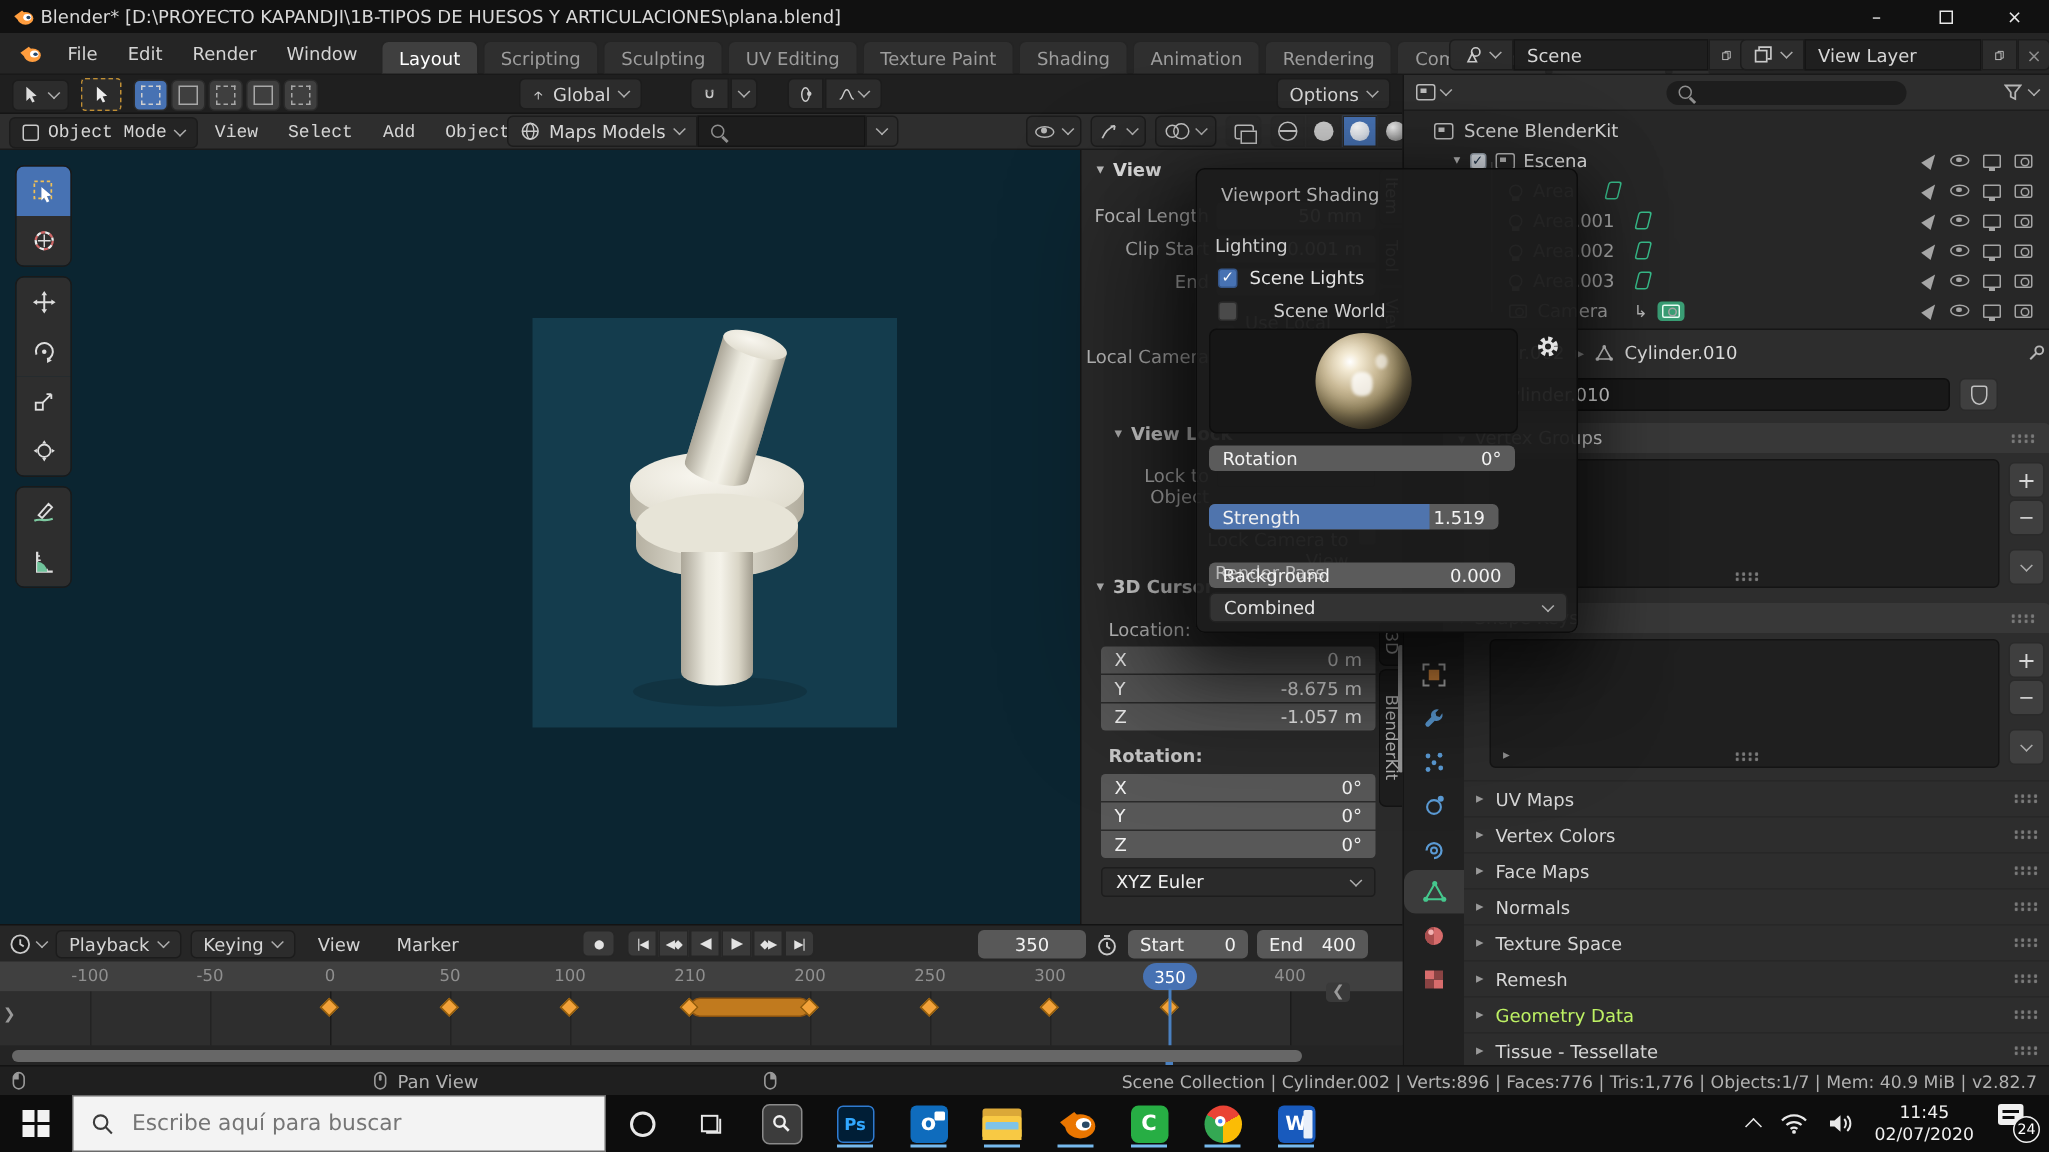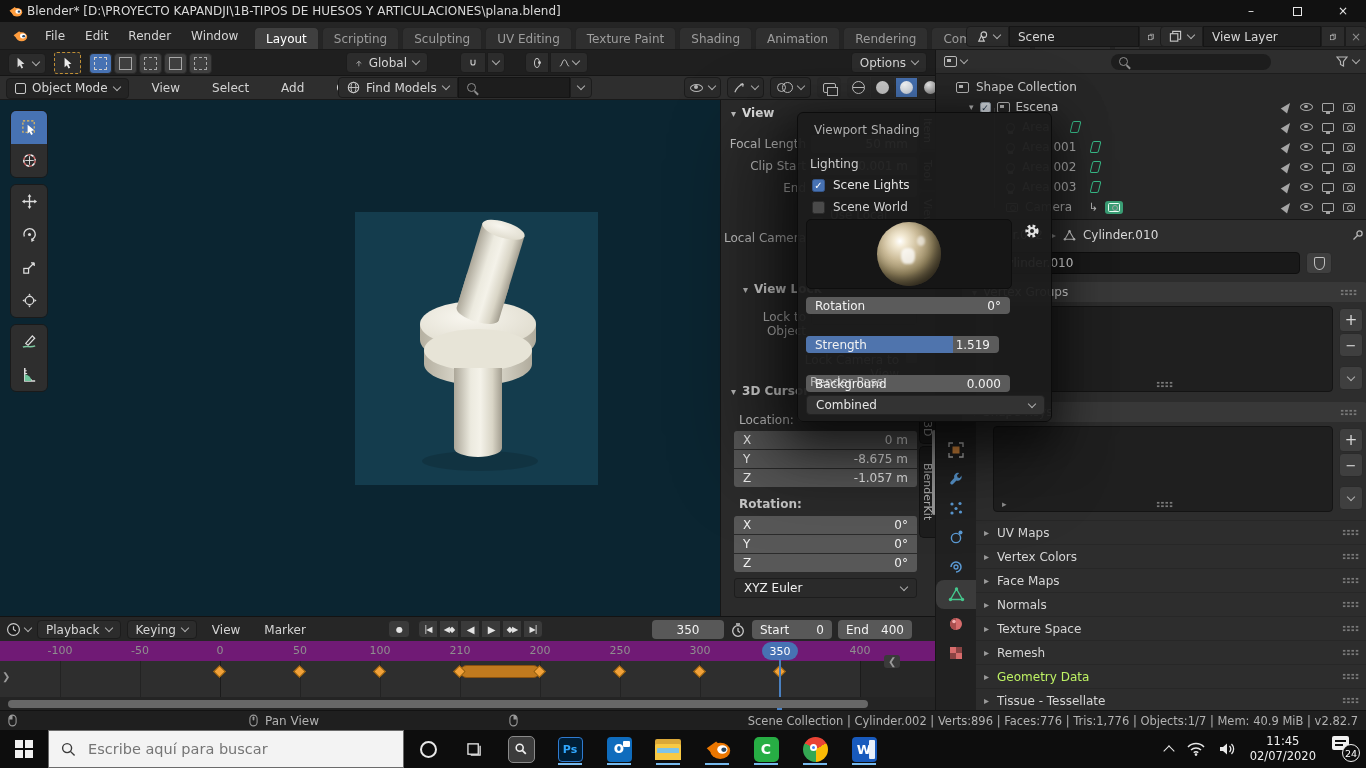--- a/index.html
+++ b/index.html
@@ -251,39 +251,39 @@
     </div>
     <div class="abs" style="right:8px;top:2px;">
       <div class="chip">
         <span>Options</span>
         <span class="chev"></span>
       </div>
     </div>
   </div>
 
   <div class="abs" style="left:0;top:76px;width:935px;height:24px;background:#2e2e2e;border-bottom:1px solid #1a1a1a;">
-    <div class="abs flex" style="left:6px;top:1px;gap:14px;">
+    <div class="abs flex" style="left:6px;top:1px;gap:2px;font-family:Liberation Mono, monospace;">
       <div class="chip" style="background:#242424;">
         <span style="width:11px;height:11px;border:1.4px solid #c9c9c9;border-radius:2px;display:inline-block;"></span>
         <span>Object Mode</span>
         <span class="chev"></span>
       </div>
       <div class="menu-item" style="height:22px;">View</div>
       <div class="menu-item" style="height:22px;">Select</div>
       <div class="menu-item" style="height:18px;">Add</div>
       <div class="menu-item" style="height:22px;">Object</div>
     </div>
     <div class="abs flex" style="left:338px;top:1px;gap:0;">
       <div class="chip" style="border-radius:4px 0 0 4px;">
         <svg width="13" height="13" viewBox="0 0 14 14">
           <circle cx="7" cy="7" r="5.6" fill="none" stroke="#c9c9c9" stroke-width="1.2"></circle>
           <ellipse cx="7" cy="7" rx="2.6" ry="5.6" fill="none" stroke="#c9c9c9" stroke-width="1"></ellipse>
           <path d="M1.6 7 h10.8" stroke="#c9c9c9" stroke-width="1"></path>
           </svg>
-        <span>Find Models</span>
+        <span>Maps Models</span>
         <span class="chev"></span>
       </div>
       <div class="flex" style="width:112px;height:21px;background:#1d1d1d;border:1px solid #141414;padding:0 8px;gap:6px;">
         <span class="ico-mag"></span>
         <input style="background: none; border: none; outline: none; width: 70px; color: rgb(221, 221, 221); font-size: 12px;">
       </div>
       <div class="chip" style="border-radius:0 4px 4px 0;width:22px;justify-content:center;padding:0;">
         <span class="chev"></span>
         </div>
     </div>
@@ -519,21 +519,21 @@
           <path d="M1 1 H11 L7.5 5.5 V10 L4.5 8.5 V5.5 Z" fill="none" stroke="#b5b5b5" stroke-width="1.2"></path>
           </svg>
         <span class="chev"></span>
       </div>
     </div>
 
     <div class="abs" style="left:58px;top:58px;width:1px;height:100px;background:#4a4a4a;"></div>
 
     <div class="abs flex" style="left:0;top:27px;width:431px;height:20px;padding-left:20px;gap:7px;">
       <span class="ico-box o-ico"></span>
-      <span style="color:#d2d2d2;">Shape Collection</span>
+      <span style="color:#d2d2d2;">Scene BlenderKit</span>
     </div>
     <div class="abs flex" style="left:0;top:47px;width:431px;height:20px;padding-left:33px;gap:6px;">
       <span style="color:#bdbdbd;font-size:9px;">▾</span>
       <span class="cb lite" style="width:11px;height:11px;font-size:9px;line-height:10px;"></span>
       <span class="ico-box o-ico"></span>
       <span style="color:#e4e4e4;">Escena</span>
       <div class="flex" style="position:absolute;right:12px;gap:9px;">
         <span class="ico-sel"></span>
         <span class="ico-oeye"></span>
         <span class="ico-mon"></span>
@@ -795,21 +795,21 @@
       <div class="flex" style="width:80px;height:19px;background:#585858;border-radius:4px;justify-content:space-between;padding:0 8px;color:#f2f2f2;">
         <span>Start</span>
           <span>0</span>
         </div>
       <div class="flex" style="width:74px;height:19px;background:#585858;border-radius:4px;justify-content:space-between;padding:0 8px;color:#f2f2f2;">
         <span>End</span>
           <span>400</span>
         </div>
     </div>
 
-    <div class="abs" style="left:0;top:24px;width:935px;height:20px;background:#701a75;">
+    <div class="abs" style="left:0;top:24px;width:935px;height:20px;background:#404040;">
       <span class="tk" style="left:60px;top:3px;">-100</span>
       <span class="tk" style="left:140px;top:3px;">-50</span>
       <span class="tk" style="left:220px;top:3px;">0</span>
       <span class="tk" style="left:300px;top:3px;">50</span>
       <span class="tk" style="left:380px;top:3px;">100</span>
       <span class="tk" style="left:460px;top:3px;">210</span>
       <span class="tk" style="left:540px;top:3px;">200</span>
       <span class="tk" style="left:620px;top:3px;">250</span>
       <span class="tk" style="left:700px;top:3px;">300</span>
       <span class="tk" style="left:860px;top:3px;">400</span>
@@ -854,21 +854,21 @@
 
   <div class="abs" style="left:797px;top:112px;width:255px;height:310px;background:rgba(27,27,27,0.95);
               border:1px solid #0c0c0c;border-radius:6px;z-index:60;
               box-shadow:0 16px 44px 8px rgba(0,0,0,0.55),-34px 30px 80px 14px rgba(0,0,0,0.38);">
     <div class="abs" style="left:16px;top:10px;color:#b0b0b0;">Viewport Shading</div>
     <div class="abs" style="left:12px;top:44px;color:#cecece;">Lighting</div>
     <div class="abs flex" style="left:14px;top:65px;gap:8px;">
       <span class="cb on"></span>
       <span style="color:#e4e4e4;">Scene Lights</span>
     </div>
-    <div class="abs flex" style="left:14px;top:87px;gap:8px;">
+    <div class="abs flex" style="left:14px;top:87px;gap:24px;">
       <span class="cb"></span>
       <span style="color:#cfcfcf;">Scene World</span>
     </div>
     <div class="abs" style="left:8px;top:106px;width:206px;height:70px;background:#161616;border:1px solid #0e0e0e;border-radius:5px;">
       <div style="position:absolute;left:70px;top:2px;width:64px;height:64px;border-radius:50%;
                   background:radial-gradient(circle at 36% 30%,#ffffff 0%,#f3ead4 10%,#cdbd9a 30%,#9a8a62 55%,#5c5139 76%,#2c2820 100%);
                   box-shadow:inset -6px -8px 14px rgba(0,0,0,0.45);">
         <div style="position:absolute;left:24px;top:26px;width:14px;height:16px;border-radius:40%;
                     background:rgba(255,255,255,0.75);filter:blur(1px);"></div>
         <div style="position:absolute;left:40px;top:14px;width:8px;height:10px;border-radius:50%;

